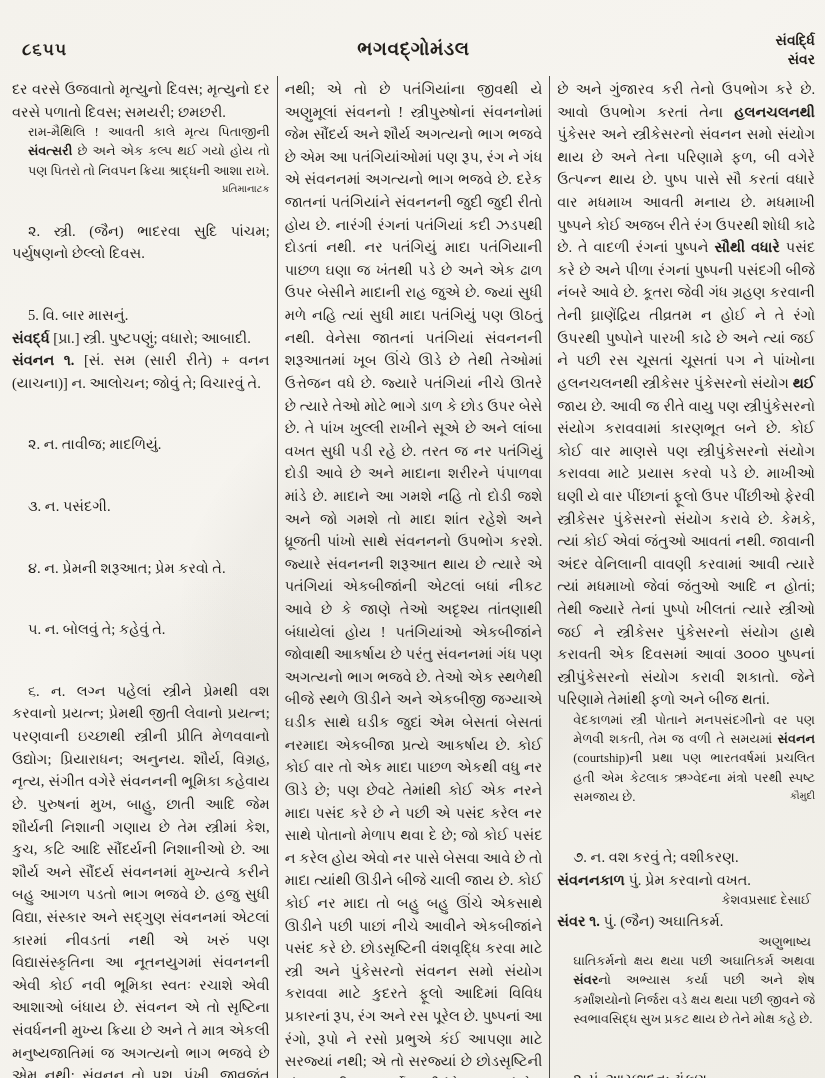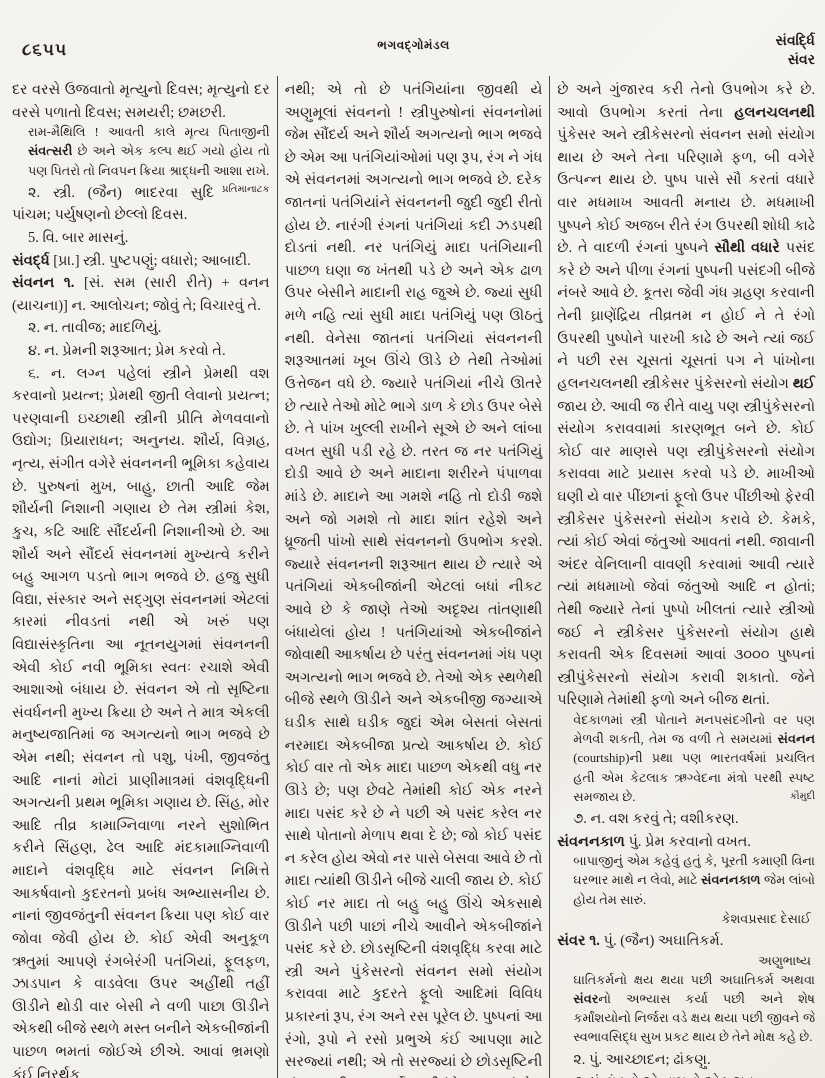--- a/index.html
+++ b/index.html
@@ -35,21 +35,21 @@
     display:grid;grid-template-columns:120px 1fr 120px;
     align-items:start;
     height:44px;
     margin-top:28px;
   }
   .page-number{
     font-size:17px;font-weight:bold;letter-spacing:1px;
     padding-top:8px;padding-left:12px;
   }
   .page-title{
-    text-align:center;font-size:12px;font-weight:bold;
+    text-align:center;font-size:19px;font-weight:bold;
     padding-top:6px;letter-spacing:0.5px;
   }
   .guide-words{
     text-align:right;font-size:14px;font-weight:bold;line-height:1.35;
     padding-right:2px;
   }
   .columns{
     position:relative;z-index:1;
     display:flex;
     height:1026px;
@@ -61,21 +61,21 @@
     font-size:14.5px;
     line-height:1.56;
     padding:2px 7px 0 7px;
     text-align:justify;
   }
   .col-left{padding-left:2px;}
   .col-middle{border-left:1.5px solid #4c4a44;border-right:1.5px solid #4c4a44;}
   .col-right{padding-right:2px;}
   .blk{margin:0;}
   .para{text-indent:0;}
-  .sense{text-indent:1.1em;}
+  .sense{text-indent:1.1em;margin-top:39px;}
   .entry{text-indent:0;}
   .entry b.hw{font-weight:bold;}
   .quote{
     font-size:12.8px;line-height:1.5;
     padding-left:16px;text-indent:0;
   }
   .cite{
     font-size:12.8px;line-height:1.5;
     text-align:right;padding-right:4px;
   }
@@ -99,32 +99,33 @@
 
   <div class="columns">
     <div class="col col-left">
         <p class="blk para">દર વરસે ઉજવાતો મૃત્યુનો દિવસ; મૃત્યુનો દર વરસે પળાતો દિવસ; સમયરી; છમછરી.</p>
         <p class="blk quote">રામ-મૈથિલિ ! આવતી કાલે મૃત્ય પિતાજીની <b>સંવત્સરી</b> છે અને એક કલ્પ થઈ ગયો હોય તો પણ પિતરો તો નિવપન ક્રિયા શ્રાદ્ધની આશા રાખે.<span class="inline-cite">પ્રતિમાનાટક</span></p>
         <p class="blk sense">૨. સ્ત્રી. (જૈન) ભાદરવા સુદિ પાંચમ; પર્યુષણનો છેલ્લો દિવસ.</p>
         <p class="blk sense">5. વિ. બાર માસનું.</p>
         <p class="blk entry"><b class="hw">સંવર્દ્ધ</b> [પ્રા.] સ્ત્રી. પુષ્ટપણું; વધારો; આબાદી.</p>
         <p class="blk entry"><b class="hw">સંવનન ૧.</b> [સં. સમ (સારી રીતે) + વનન (યાચના)] ન. આલોચન; જોવું તે; વિચારવું તે.</p>
         <p class="blk sense">૨. ન. તાવીજ; માદળિયું.</p>
+        <p class="blk sense">૩. ન. પસંદગી.</p>
         <p class="blk sense">૪. ન. પ્રેમની શરૂઆત; પ્રેમ કરવો તે.</p>
+        <p class="blk sense">૫. ન. બોલવું તે; કહેવું તે.</p>
         <p class="blk sense">૬. ન. લગ્ન પહેલાં સ્ત્રીને પ્રેમથી વશ કરવાનો પ્રયત્ન; પ્રેમથી જીતી લેવાનો પ્રયત્ન; પરણવાની ઇચ્છાથી સ્ત્રીની પ્રીતિ મેળવવાનો ઉદ્યોગ; પ્રિયારાધન; અનુનય. શૌર્ય, વિગ્રહ, નૃત્ય, સંગીત વગેરે સંવનનની ભૂમિકા કહેવાય છે. પુરુષનાં મુખ, બાહુ, છાતી આદિ જેમ શૌર્યની નિશાની ગણાય છે તેમ સ્ત્રીમાં કેશ, કુચ, કટિ આદિ સૌંદર્યની નિશાનીઓ છે. આ શૌર્ય અને સૌંદર્ય સંવનનમાં મુખ્યત્વે કરીને બહુ આગળ પડતો ભાગ ભજવે છે. હજુ સુધી વિદ્યા, સંસ્કાર અને સદ્ગુણ સંવનનમાં એટલાં કારમાં નીવડતાં નથી એ ખરું પણ વિદ્યાસંસ્કૃતિના આ નૂતનયુગમાં સંવનનની એવી કોઈ નવી ભૂમિકા સ્વતઃ રચાશે એવી આશાઓ બંધાય છે. સંવનન એ તો સૃષ્ટિના સંવર્ધનની મુખ્ય ક્રિયા છે અને તે માત્ર એકલી મનુષ્યજાતિમાં જ અગત્યનો ભાગ ભજવે છે એમ નથી; સંવનન તો પશુ, પંખી, જીવજંતુ આદિ નાનાં મોટાં પ્રાણીમાત્રમાં વંશવૃદ્ધિની અગત્યની પ્રથમ ભૂમિકા ગણાય છે. સિંહ, મોર આદિ તીવ્ર કામાગ્નિવાળા નરને સુશોભિત કરીને સિંહણ, ઢેલ આદિ મંદકામાગ્નિવાળી માદાને વંશવૃદ્ધિ માટે સંવનન નિમિત્તે આકર્ષવાનો કુદરતનો પ્રબંધ અભ્યાસનીય છે. નાનાં જીવજંતુની સંવનન ક્રિયા પણ કોઈ વાર જોવા જેવી હોય છે. કોઈ એવી અનુકૂળ ઋતુમાં આપણે રંગબેરંગી પતંગિયાં, ફૂલફળ, ઝાડપાન કે વાડવેલા ઉપર અહીંથી તહીં ઊડીને થોડી વાર બેસી ને વળી પાછા ઊડીને એકથી બીજે સ્થળે મસ્ત બનીને એકબીજાંની પાછળ ભમતાં જોઈએ છીએ. આવાં ભ્રમણો કંઈ નિરર્થક</p>
       </div>
     <div class="col col-middle">
         <p class="blk para">નથી; એ તો છે પતંગિયાંના જીવથી યે અણુમૂલાં સંવનનો ! સ્ત્રીપુરુષોનાં સંવનનોમાં જેમ સૌંદર્ય અને શૌર્ય અગત્યનો ભાગ ભજવે છે એમ આ પતંગિયાંઓમાં પણ રૂપ, રંગ ને ગંધ એ સંવનનમાં અગત્યનો ભાગ ભજવે છે. દરેક જાતનાં પતંગિયાંને સંવનનની જુદી જુદી રીતો હોય છે. નારંગી રંગનાં પતંગિયાં કદી ઝડપથી દોડતાં નથી. નર પતંગિયું માદા પતંગિયાની પાછળ ઘણા જ ખંતથી પડે છે અને એક ઢાળ ઉપર બેસીને માદાની રાહ જુએ છે. જ્યાં સુધી મળે નહિ ત્યાં સુધી માદા પતંગિયું પણ ઊઠતું નથી. વેનેસા જાતનાં પતંગિયાં સંવનનની શરૂઆતમાં ખૂબ ઊંચે ઊડે છે તેથી તેઓમાં ઉત્તેજન વધે છે. જ્યારે પતંગિયાં નીચે ઊતરે છે ત્યારે તેઓ મોટે ભાગે ડાળ કે છોડ ઉપર બેસે છે. તે પાંખ ખુલ્લી રાખીને સૂએ છે અને લાંબા વખત સુધી પડી રહે છે. તરત જ નર પતંગિયું દોડી આવે છે અને માદાના શરીરને પંપાળવા માંડે છે. માદાને આ ગમશે નહિ તો દોડી જશે અને જો ગમશે તો માદા શાંત રહેશે અને ધ્રૂજતી પાંખો સાથે સંવનનનો ઉપભોગ કરશે. જ્યારે સંવનનની શરૂઆત થાય છે ત્યારે એ પતંગિયાં એકબીજાંની એટલાં બધાં નીકટ આવે છે કે જાણે તેઓ અદૃશ્ય તાંતણાથી બંધાયેલાં હોય ! પતંગિયાંઓ એકબીજાંને જોવાથી આકર્ષાય છે પરંતુ સંવનનમાં ગંધ પણ અગત્યનો ભાગ ભજવે છે. તેઓ એક સ્થળેથી બીજે સ્થળે ઊડીને અને એકબીજી જગ્યાએ ઘડીક સાથે ઘડીક જુદાં એમ બેસતાં બેસતાં નરમાદા એકબીજા પ્રત્યે આકર્ષાય છે. કોઈ કોઈ વાર તો એક માદા પાછળ એકથી વધુ નર ઊડે છે; પણ છેવટે તેમાંથી કોઈ એક નરને માદા પસંદ કરે છે ને પછી એ પસંદ કરેલ નર સાથે પોતાનો મેળાપ થવા દે છે; જો કોઈ પસંદ ન કરેલ હોય એવો નર પાસે બેસવા આવે છે તો માદા ત્યાંથી ઊડીને બીજે ચાલી જાય છે. કોઈ કોઈ નર માદા તો બહુ બહુ ઊંચે એકસાથે ઊડીને પછી પાછાં નીચે આવીને એકબીજાંને પસંદ કરે છે. છોડસૃષ્ટિની વંશવૃદ્ધિ કરવા માટે સ્ત્રી અને પુંકેસરનો સંવનન સમો સંયોગ કરાવવા માટે કુદરતે ફૂલો આદિમાં વિવિધ પ્રકારનાં રૂપ, રંગ અને રસ પૂરેલ છે. પુષ્પનાં આ રંગો, રૂપો ને રસો પ્રભુએ કંઈ આપણા માટે સરજ્યાં નથી; એ તો સરજ્યાં છે છોડસૃષ્ટિની સંવનન ક્રિયા અર્થે: સ્ત્રીપુંકેસરના સંયોગ અર્થે. પુષ્પનાં રૂપ, રસ ને ગંધના આકર્ષણને લીધે દૂર દૂર રહેલો ભ્રમર પુષ્પ પાસે દોડી આવે</p>
       </div>
     <div class="col col-right">
         <p class="blk para">છે અને ગુંજારવ કરી તેનો ઉપભોગ કરે છે. આવો ઉપભોગ કરતાં તેના <b>હલનચલનથી</b> પુંકેસર અને સ્ત્રીકેસરનો સંવનન સમો સંયોગ થાય છે અને તેના પરિણામે ફળ, બી વગેરે ઉત્પન્ન થાય છે. પુષ્પ પાસે સૌ કરતાં વધારે વાર મધમાખ આવતી મનાય છે. મધમાખી પુષ્પને કોઈ અજબ રીતે રંગ ઉપરથી શોધી કાઢે છે. તે વાદળી રંગનાં પુષ્પને <b>સૌથી વધારે</b> પસંદ કરે છે અને પીળા રંગનાં પુષ્પની પસંદગી બીજે નંબરે આવે છે. કૂતરા જેવી ગંધ ગ્રહણ કરવાની તેની ઘ્રાણેંદ્રિય તીવ્રતમ ન હોઈ ને તે રંગો ઉપરથી પુષ્પોને પારખી કાઢે છે અને ત્યાં જઈ ને પછી રસ ચૂસતાં ચૂસતાં પગ ને પાંખોના હલનચલનથી સ્ત્રીકેસર પુંકેસરનો સંયોગ <b>થઈ</b> જાય છે. આવી જ રીતે વાયુ પણ સ્ત્રીપુંકેસરનો સંયોગ કરાવવામાં કારણભૂત બને છે. કોઈ કોઈ વાર માણસે પણ સ્ત્રીપુંકેસરનો સંયોગ કરાવવા માટે પ્રયાસ કરવો પડે છે. માખીઓ ઘણી યે વાર પીંછાનાં ફૂલો ઉપર પીંછીઓ ફેરવી સ્ત્રીકેસર પુંકેસરનો સંયોગ કરાવે છે. કેમકે, ત્યાં કોઈ એવાં જંતુઓ આવતાં નથી. જાવાની અંદર વેનિલાની વાવણી કરવામાં આવી ત્યારે ત્યાં મધમાખો જેવાં જંતુઓ આદિ ન હોતાં; તેથી જ્યારે તેનાં પુષ્પો ખીલતાં ત્યારે સ્ત્રીઓ જઈ ને સ્ત્રીકેસર પુંકેસરનો સંયોગ હાથે કરાવતી એક દિવસમાં આવાં ૩૦૦૦ પુષ્પનાં સ્ત્રીપુંકેસરનો સંયોગ કરાવી શકાતો. જેને પરિણામે તેમાંથી ફળો અને બીજ થતાં.</p>
         <p class="blk quote">વેદકાળમાં સ્ત્રી પોતાને મનપસંદગીનો વર પણ મેળવી શકતી, તેમ જ વળી તે સમયમાં <b>સંવનન</b> (courtship)ની પ્રથા પણ ભારતવર્ષમાં પ્રચલિત હતી એમ કેટલાક ઋગ્વેદના મંત્રો પરથી સ્પષ્ટ સમજાય છે.<span class="inline-cite">કૌમુદી</span></p>
         <p class="blk sense">૭. ન. વશ કરવું તે; વશીકરણ.</p>
         <p class="blk entry"><b class="hw">સંવનનકાળ</b> પું. પ્રેમ કરવાનો વખત.</p>
-        <p class="blk quote">બાપાજીનું એમ કહેવું હતું કે, પૂરતી કમાણી વિના ઘરભાર માથે ન લેવો, માટે <b>સંવનનકાળ</b> જેમ લાંબો હોય તેમ સારું.</p>
         <p class="blk cite">કેશવપ્રસાદ દેસાઈ</p>
         <p class="blk entry"><b class="hw">સંવર ૧.</b> પું. (જૈન) અઘાતિકર્મ.</p>
         <p class="blk cite">અણુભાષ્ય</p>
         <p class="blk quote">ઘાતિકર્મનો ક્ષય થયા પછી અઘાતિકર્મ અથવા <b>સંવર</b>નો અભ્યાસ કર્યા પછી અને શેષ કર્માંશયોનો નિર્જરા વડે ક્ષય થયા પછી જીવને જે સ્વભાવસિદ્ધ સુખ પ્રકટ થાય છે તેને મોક્ષ કહે છે.</p>
         <p class="blk sense">૨. પું. આચ્છાદન; ઢાંકણુ.</p>
         <p class="blk sense">૩. પું. ઇંદ્રનો એ નામનો એક શત્રુ.</p>
         <p class="blk sense">૪. પું. એ નામનો એક દૈત્ય.</p>
       </div>
   </div>
 </div>

